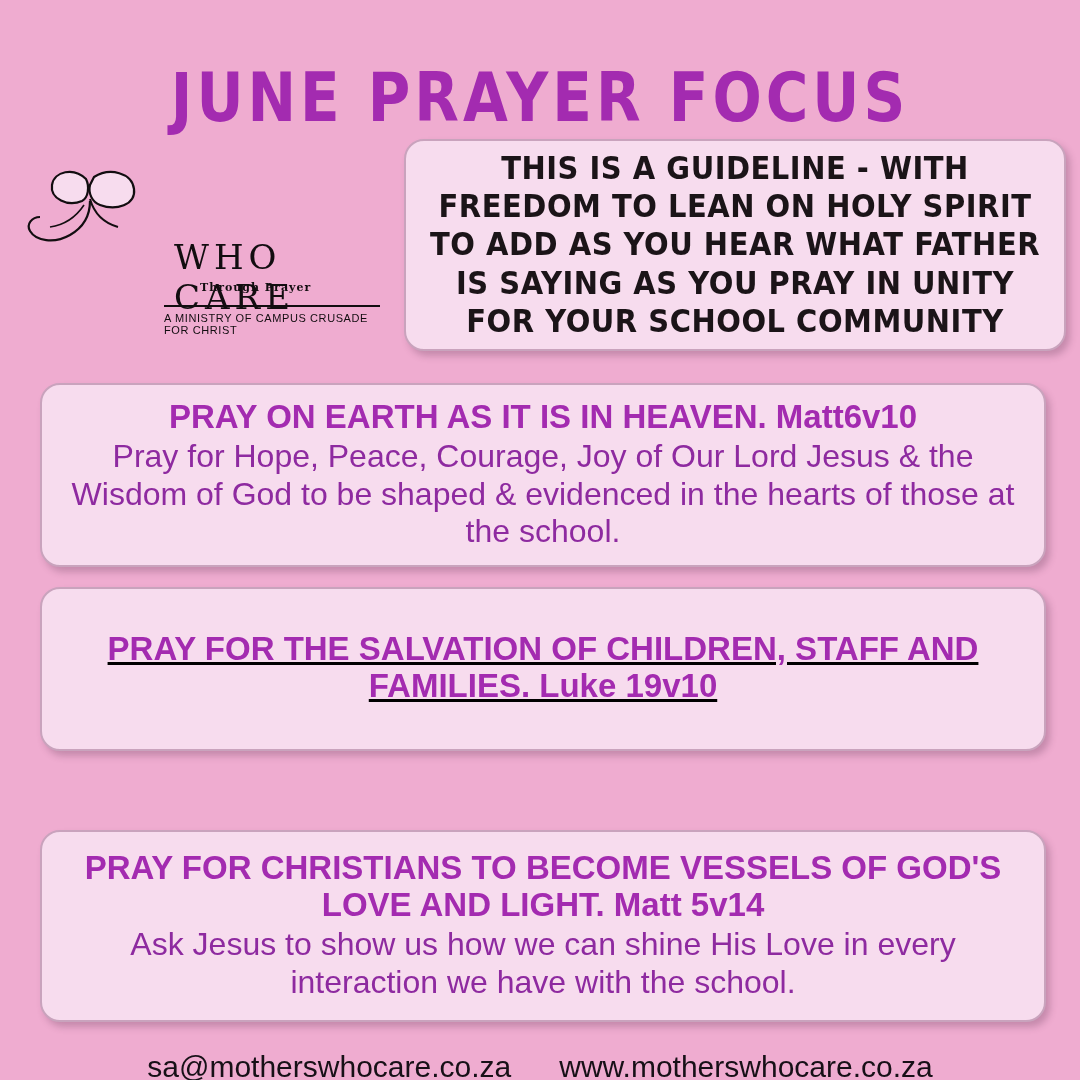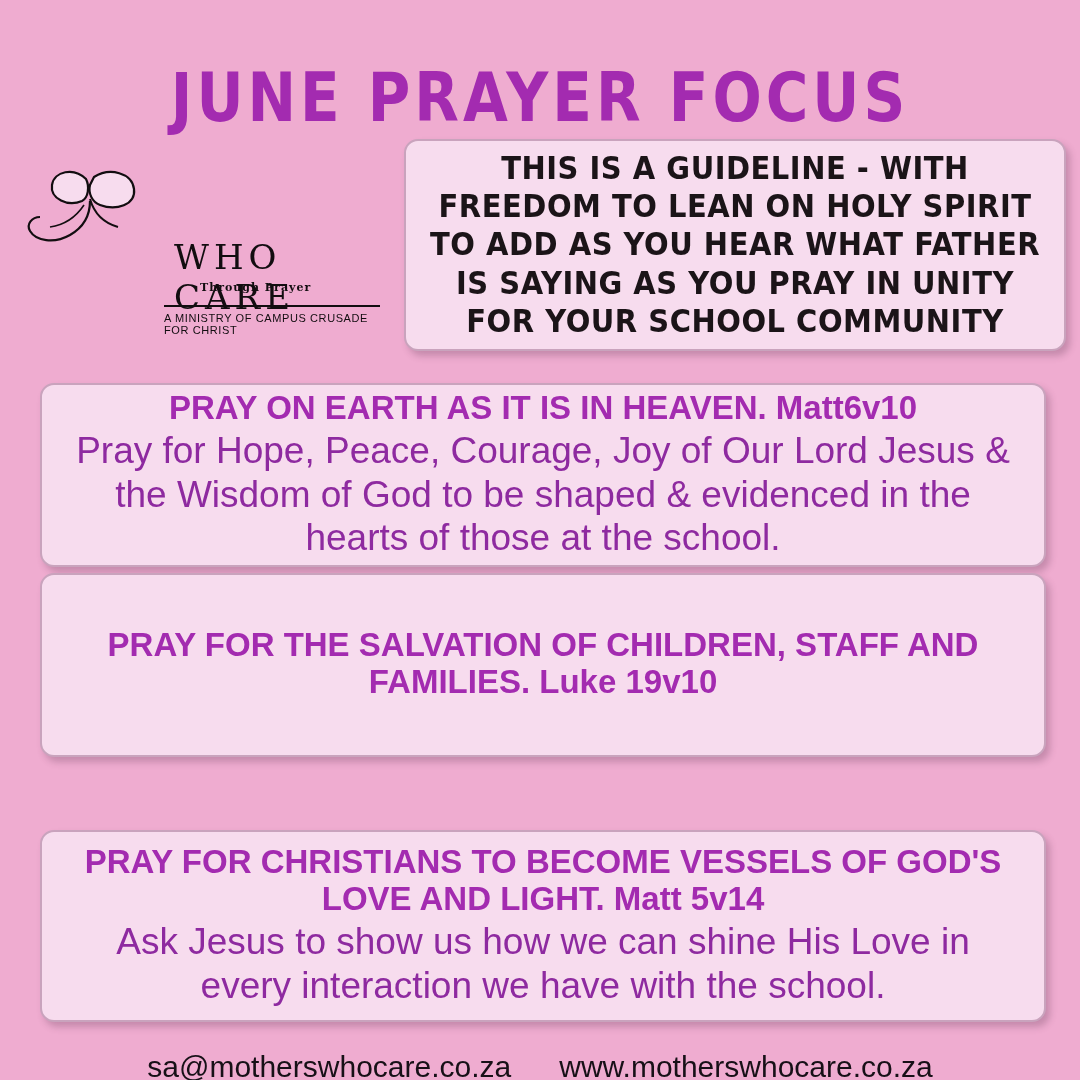--- a/index.html
+++ b/index.html
@@ -102,21 +102,21 @@
     font-size: 11px;
     letter-spacing: 0.6px;
     color: #120d10;
   }
 
   
   .card {
     position: absolute;
     background: #f7dcee;
     border: 2px solid #c9a3bd;
-    border-radius: 14px;
+    border-radius: 20px;
     box-shadow: 4px 5px 7px rgba(90, 50, 80, 0.28);
     box-sizing: border-box;
   }
 
   .note-card {
     left: 404px;
     top: 104px;
     width: 662px;
     height: 212px;
     display: flex;
@@ -138,34 +138,34 @@
   .prayer-card {
     left: 40px;
     width: 1006px;
     padding: 9px 24px;
     display: flex;
     flex-direction: column;
     justify-content: center;
     text-align: center;
   }
   .card-1 { top: 348px; height: 184px; }
-  .card-2 { top: 538px; height: 184px; }
+  .card-2 { top: 552px; height: 164px; text-decoration: underline; }
   .card-3 { top: 795px; height: 192px; }
 
   .prayer-head {
     font-family: "Liberation Sans", sans-serif;
     font-weight: bold;
     font-size: 33px;
     line-height: 1.12;
     color: #a32bb0;
     margin-bottom: 2px;
   }
   .prayer-body {
     font-family: "Liberation Sans", sans-serif;
-    font-size: 37px;
+    font-size: 32px;
     line-height: 1.18;
     color: #8e2aa0;
   }
 
   
   .footer {
     position: absolute;
     left: 0;
     top: 1015px;
     width: 1080px;

